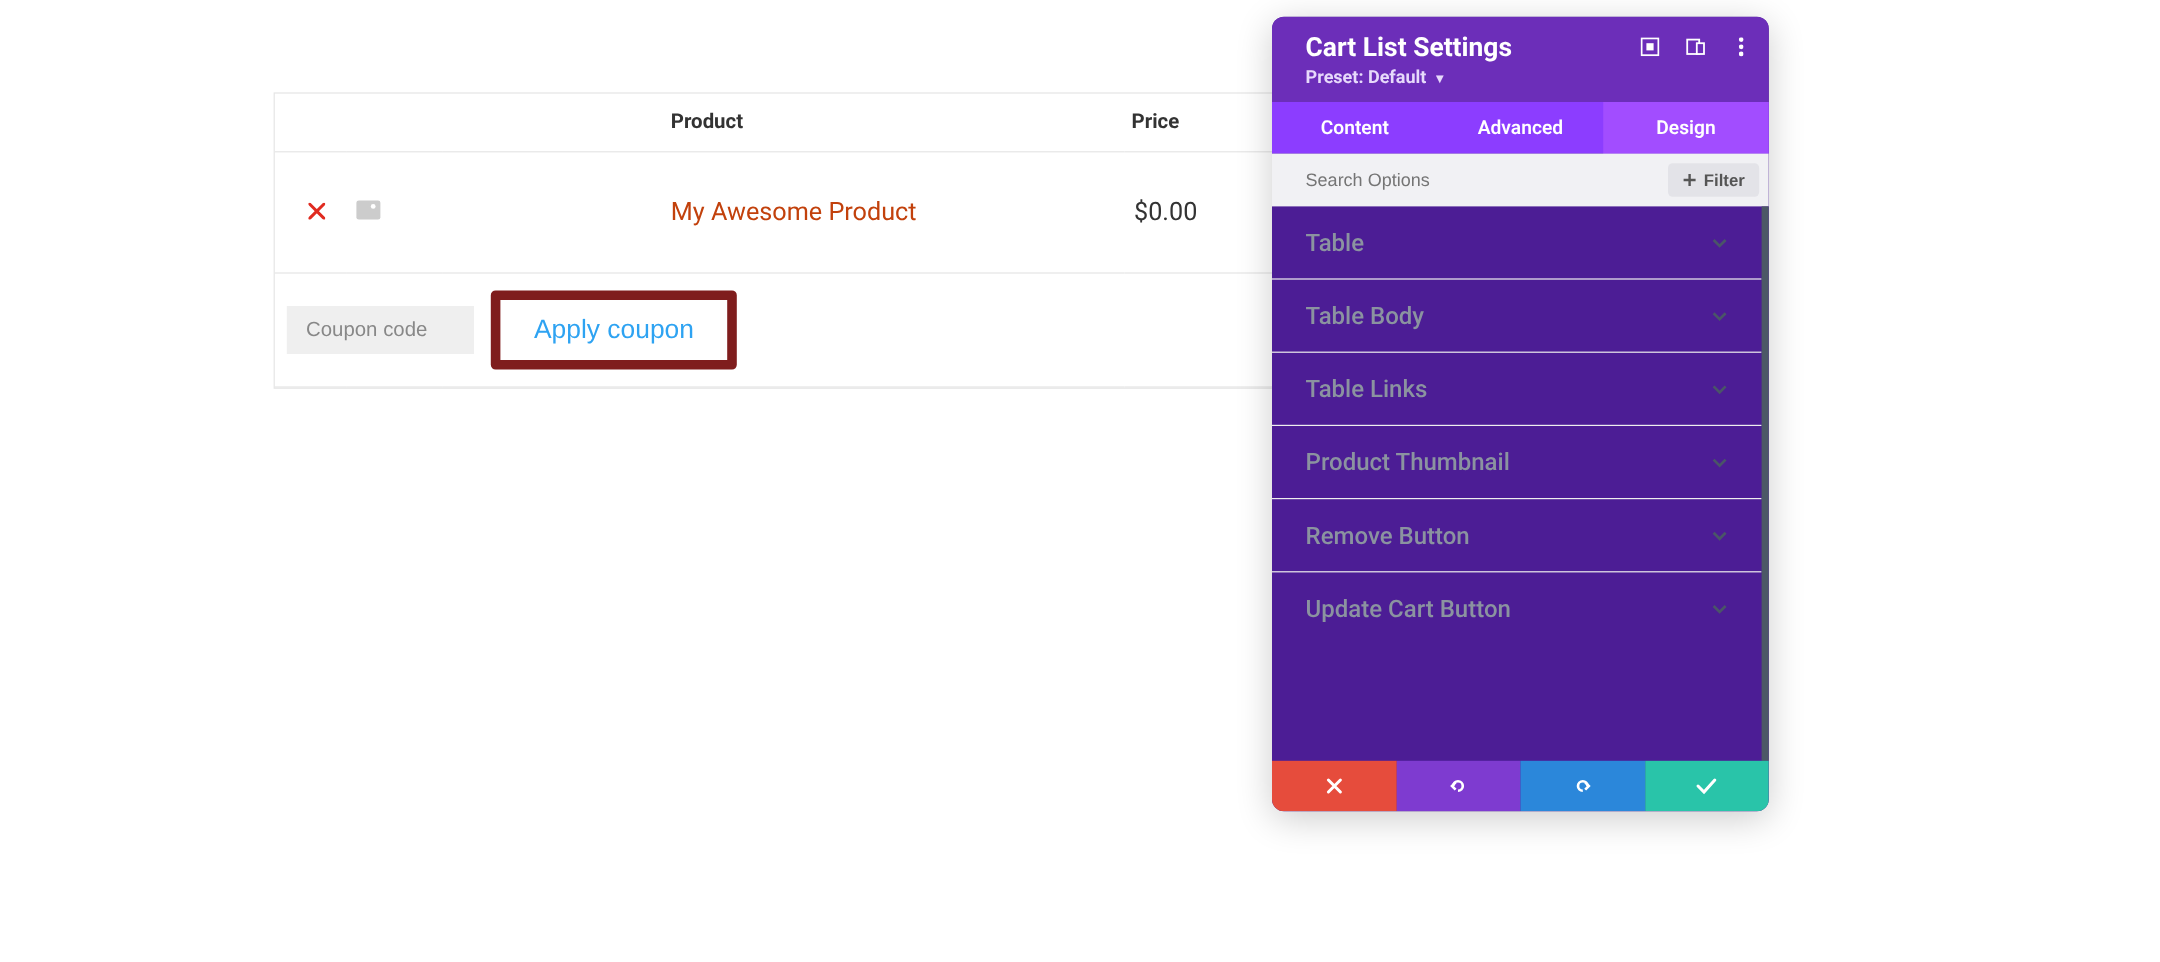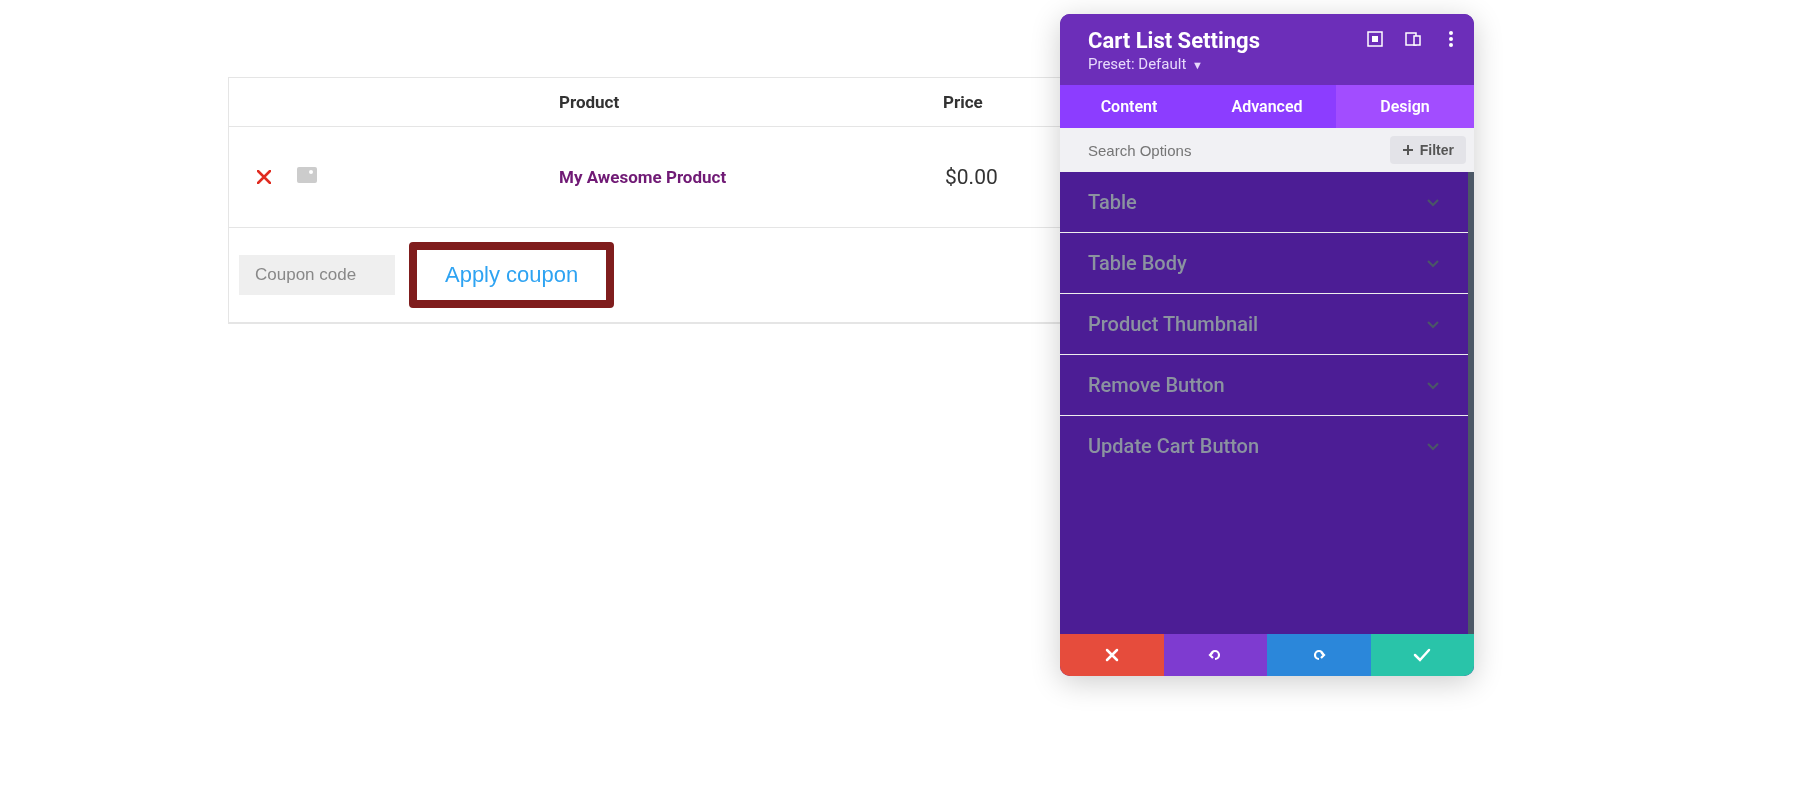--- a/index.html
+++ b/index.html
@@ -57,24 +57,23 @@
     display: inline-block;
   }
   .thumb-placeholder::after {
     content:"";
     position:absolute;
     width:4px;height:4px;border-radius:50%;
     background:#fff;
     top:3px;right:4px;
   }
   .product-link {
-    color: #701a75;
-    font-size: 17px;
+    color: #c2410c;
+    font-size: 21px;
     cursor: pointer;
-    font-weight: bold;
   }
   .price-cell { font-size:21px; color:#333; }
   .qty-input {
     width: 62px;
     height: 56px;
     background: #f0f0f0;
     border: none;
     text-align: center;
     font-size: 18px;
     color: #555;
@@ -120,21 +119,21 @@
     flex-direction:column;
     height: 662px;
   }
   .panel-header {
     background: #6c2eb9;
     color: #fff;
     padding: 14px 20px 12px 28px;
     position:relative;
   }
   .panel-title { font-size: 22px; font-weight:700; }
-  .panel-preset { font-size: 15px; font-weight:400; margin-top:2px; color:#e7dafb; cursor:pointer;}
+  .panel-preset { font-size: 15px; font-weight:700; margin-top:2px; color:#e7dafb; cursor:pointer;}
   .panel-preset-caret { font-size:11px; margin-left:2px;}
   .panel-header-icons {
     position:absolute;
     right: 14px;
     top: 16px;
     display:flex;
     gap: 20px;
     align-items:center;
   }
   .header-icon {
@@ -317,20 +316,26 @@
             <path d="M2 2 L7 7 L12 2" fill="none" stroke="#4a5568" stroke-width="2.2"></path>
           </svg></span>
     </div>
     <div class="section-item">
       <span class="section-label">Table Body</span>
       <span class="chevron"><svg width="14" height="10" viewBox="0 0 14 10">
             <path d="M2 2 L7 7 L12 2" fill="none" stroke="#4a5568" stroke-width="2.2"></path>
           </svg></span>
     </div>
     <div class="section-item">
+      <span class="section-label">Table Links</span>
+      <span class="chevron"><svg width="14" height="10" viewBox="0 0 14 10">
+            <path d="M2 2 L7 7 L12 2" fill="none" stroke="#4a5568" stroke-width="2.2"></path>
+          </svg></span>
+    </div>
+    <div class="section-item">
       <span class="section-label">Product Thumbnail</span>
       <span class="chevron"><svg width="14" height="10" viewBox="0 0 14 10">
             <path d="M2 2 L7 7 L12 2" fill="none" stroke="#4a5568" stroke-width="2.2"></path>
           </svg></span>
     </div>
     <div class="section-item">
       <span class="section-label">Remove Button</span>
       <span class="chevron"><svg width="14" height="10" viewBox="0 0 14 10">
             <path d="M2 2 L7 7 L12 2" fill="none" stroke="#4a5568" stroke-width="2.2"></path>
           </svg></span>

